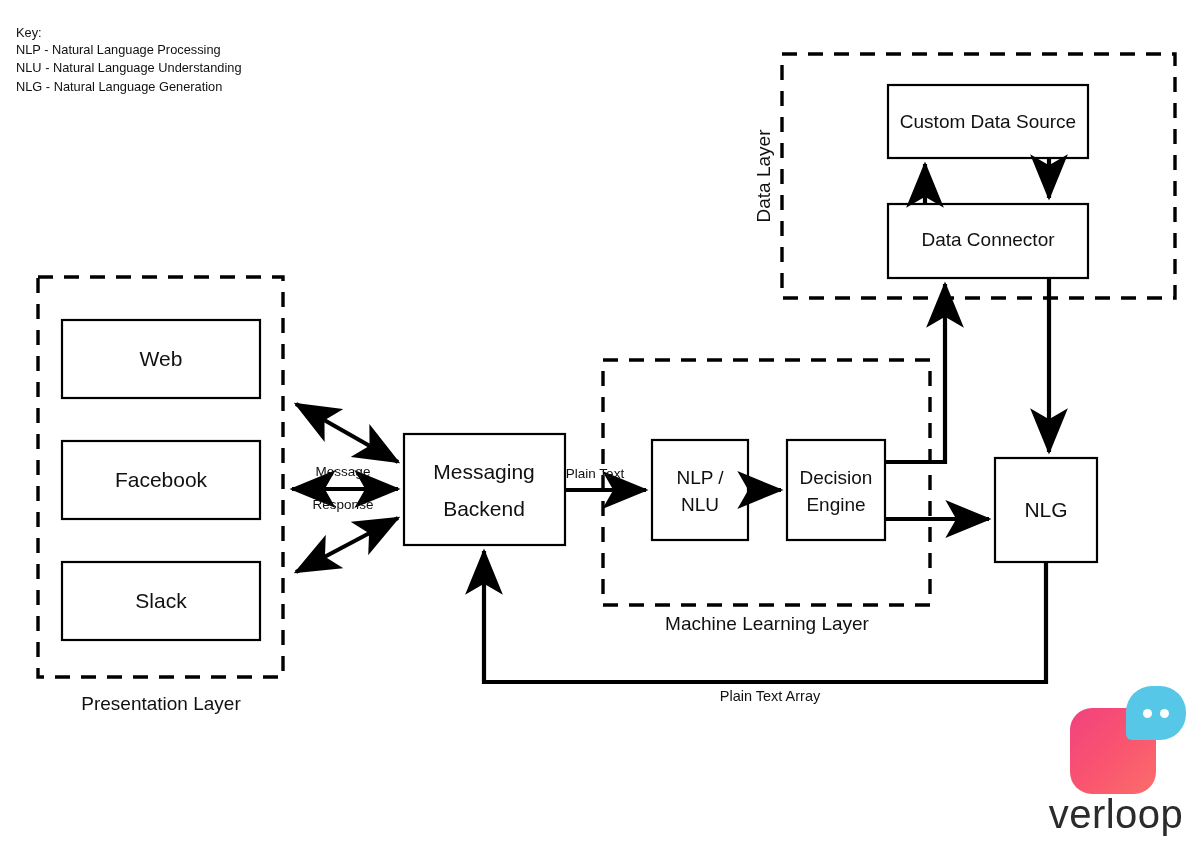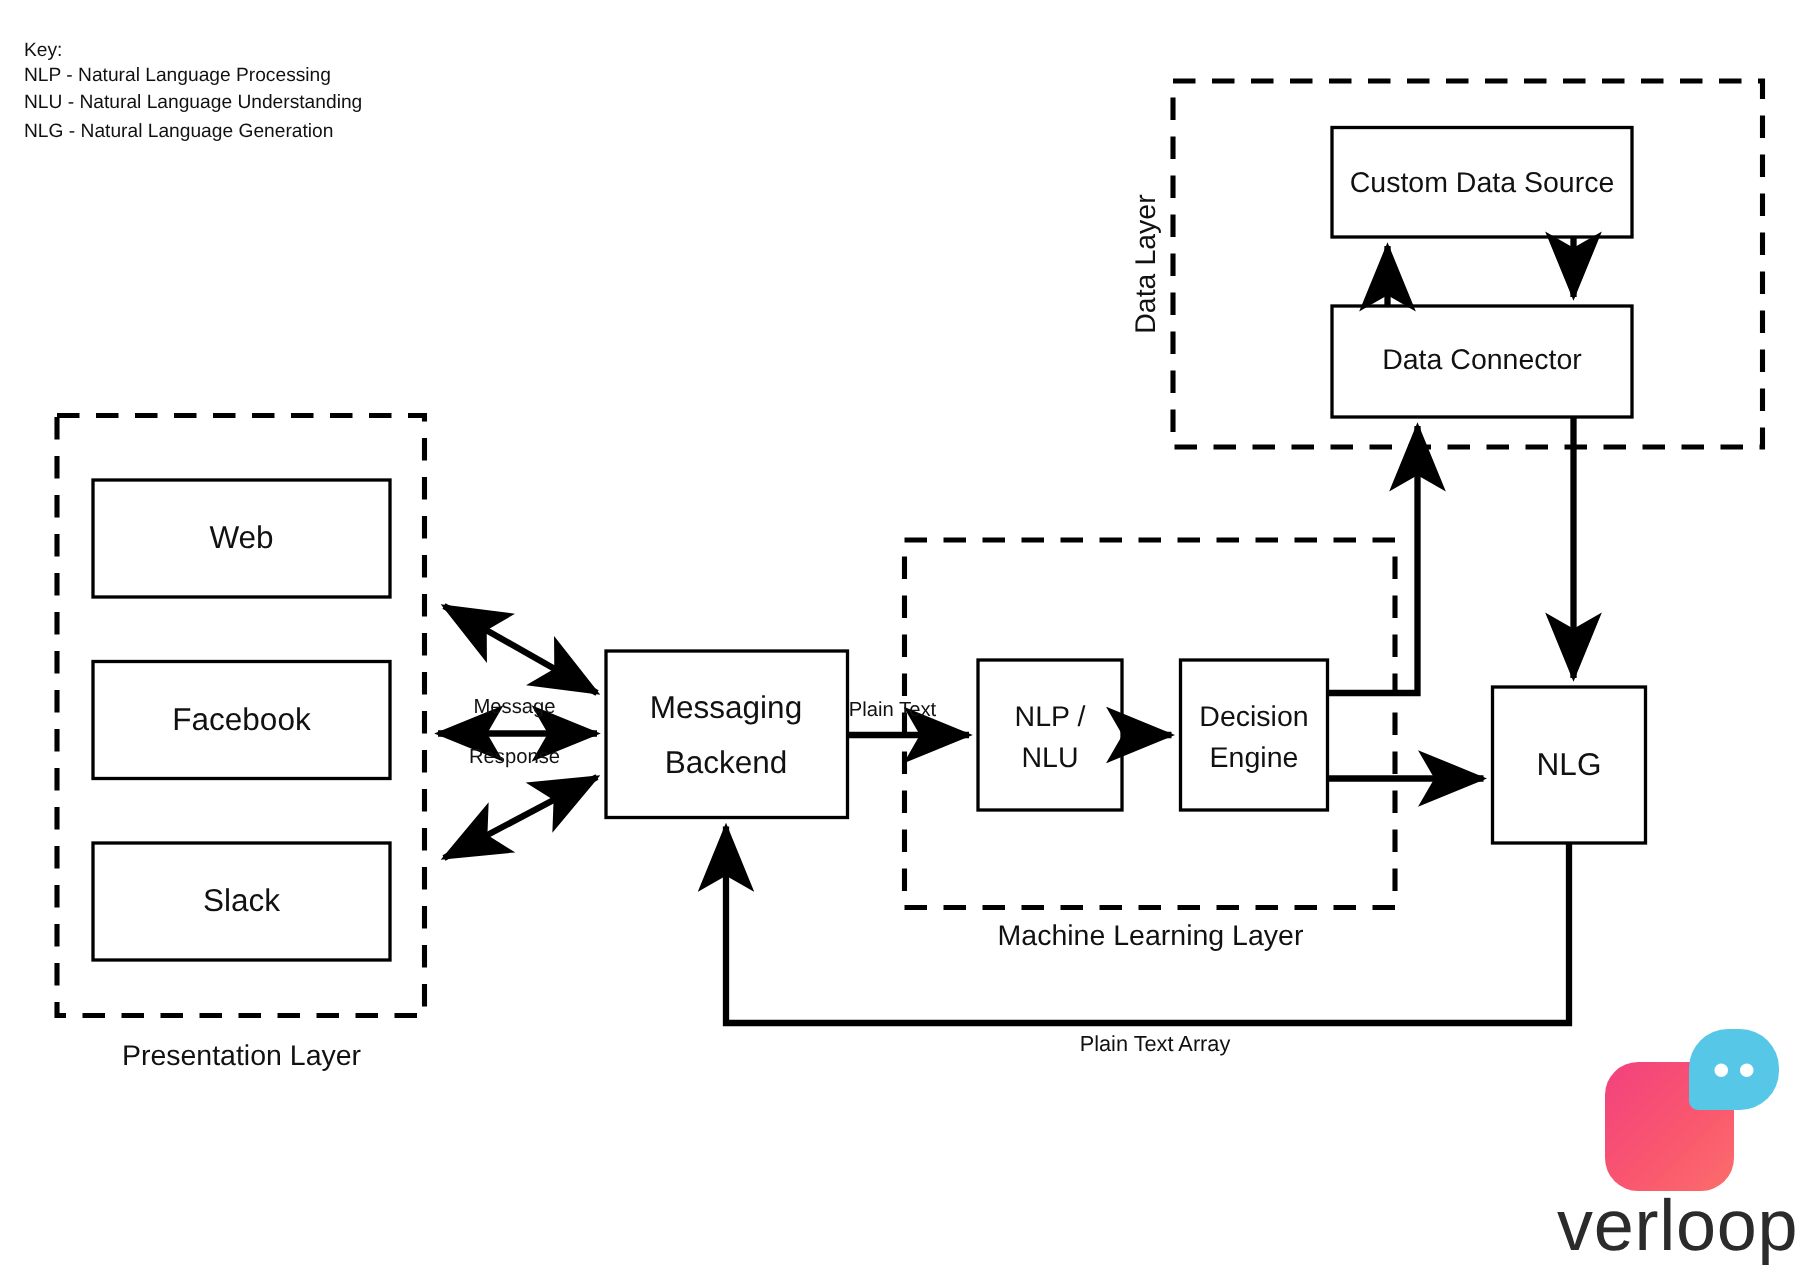--- a/index.html
+++ b/index.html
@@ -109,21 +109,21 @@
   }
   .logo-bubble .dot.d1 { left: 17px; }
   .logo-bubble .dot.d2 { left: 34px; }
   .logo-word {
     position: absolute;
     left: 0px;
     top: 108px;
     width: 156px;
     text-align: center;
     font-family: "Liberation Sans", sans-serif;
-    font-size: 48px;
+    font-size: 40px;
     font-weight: 300;
     letter-spacing: 0.5px;
     color: #2b2b2b;
     line-height: 1;
   }
 </style>
 </head>
 <body>
 
 <div id="diagram-root">

